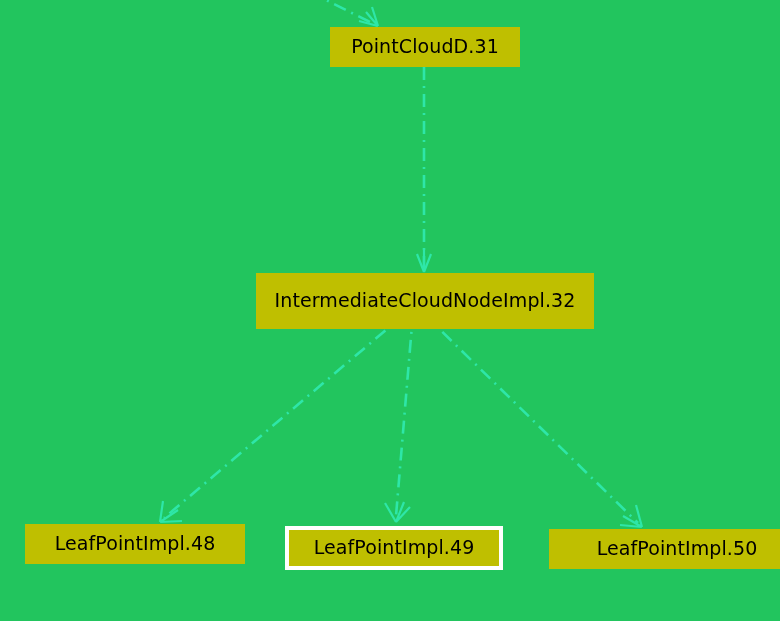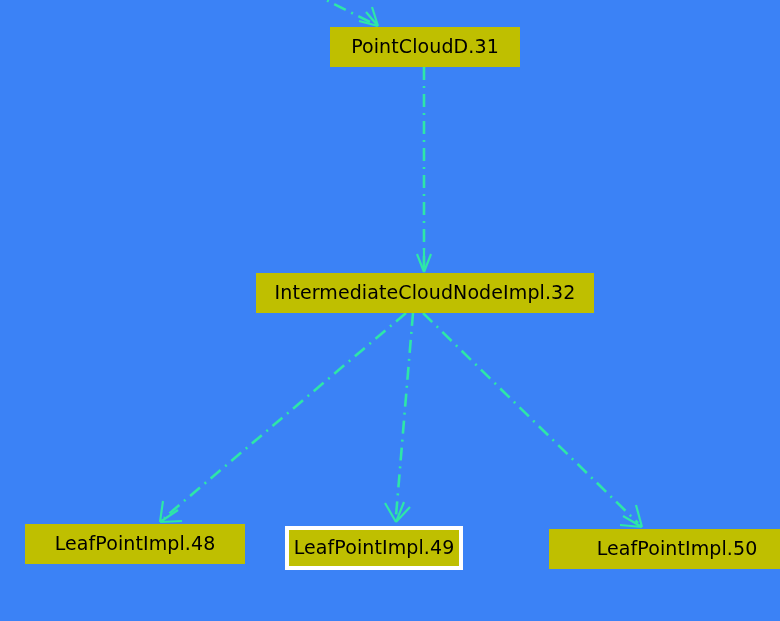--- a/index.html
+++ b/index.html
@@ -11,21 +11,21 @@
   body {
     width: 780px;
     height: 621px;
     overflow: hidden;
     font-family: "DejaVu Sans", sans-serif;
   }
   #graph-canvas {
     position: relative;
     width: 780px;
     height: 621px;
-    background: #3b82f6;
+    background: #22c55e;
   }
   #edge-layer {
     position: absolute;
     left: 0;
     top: 0;
     width: 780px;
     height: 621px;
     pointer-events: none;
   }
   .graph-node {
@@ -69,29 +69,29 @@
         <path d="M 396,522 L 385,503 M 396,522 L 404,502 M 396,522 L 410,507" stroke="#2ee6a8" stroke-width="2.2" fill="none"></path>
         <path d="M 423,313 L 638,523" stroke="#2ee6a8" stroke-width="2.6" fill="none" stroke-dasharray="13 6 2 6"></path>
         <path d="M 642,527 L 623,516 M 642,527 L 636,505 M 642,527 L 620,525" stroke="#2ee6a8" stroke-width="2.2" fill="none"></path>
       </g>
   </svg>
 
   <div class="graph-node" style="left: 330px; top: 27px; width: 190px; height: 40px; background: rgb(191, 191, 0); color: rgb(0, 0, 0);">
     <span class="node-label">PointCloudD.31</span>
   </div>
 
-  <div class="graph-node" style="left: 256px; top: 273px; width: 338px; height: 40px; background: rgb(191, 191, 0); color: rgb(0, 0, 0);">
+  <div class="graph-node" style="left: 256px; top: 273px; width: 338px; height: 56px; background: rgb(191, 191, 0); color: rgb(0, 0, 0);">
     <span class="node-label">IntermediateCloudNodeImpl.32</span>
   </div>
 
   <div class="graph-node" style="left: 25px; top: 524px; width: 220px; height: 40px; background: rgb(191, 191, 0); color: rgb(0, 0, 0);">
     <span class="node-label">LeafPointImpl.48</span>
   </div>
 
-  <div class="graph-node selected" style="left: 285px; top: 526px; width: 178px; height: 44px; background: rgb(191, 191, 0); color: rgb(0, 0, 0); border-color: rgb(255, 255, 255);">
+  <div class="graph-node selected" style="left: 285px; top: 526px; width: 218px; height: 44px; background: rgb(191, 191, 0); color: rgb(0, 0, 0); border-color: rgb(255, 255, 255);">
     <span class="node-label">LeafPointImpl.49</span>
   </div>
 
   <div class="graph-node" style="left: 549px; top: 529px; width: 256px; height: 40px; background: rgb(191, 191, 0); color: rgb(0, 0, 0); align-items: center;">
     <span class="node-label">LeafPointImpl.50</span>
   </div>
 
 </div>
 
 </body></html>

